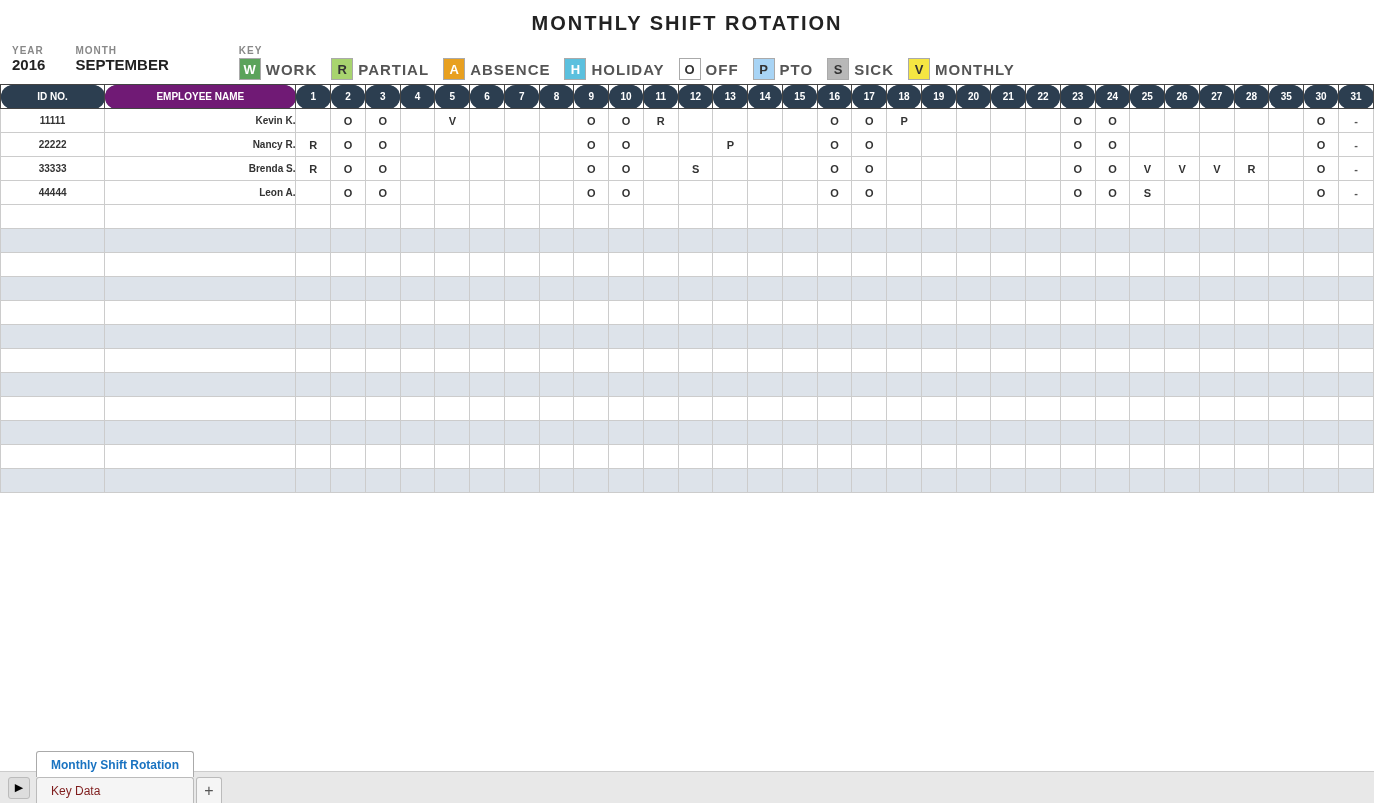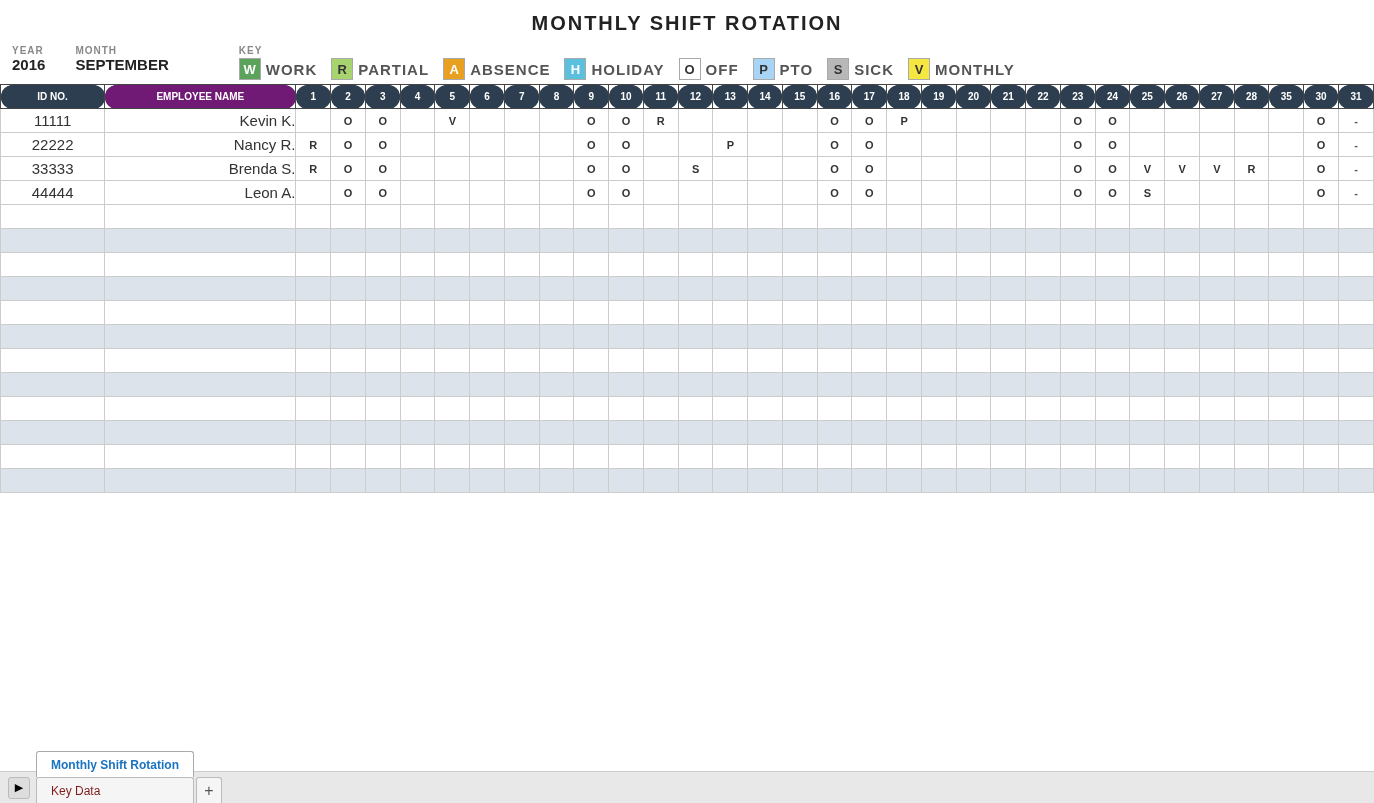--- a/index.html
+++ b/index.html
@@ -119,23 +119,23 @@
     .cell-a { background: #e8a020; color: white; font-weight: bold; }
     .cell-dash { background: white; color: #555; font-weight: bold; }
     
     tr.empty-row-blue td { background: #dde3ea; border-color: #c5ccd6; }
     tr.empty-row-white td { background: white; border-color: #ccc; }
     
     tr.data-row td { background: white; border-color: #ccc; }
     tr.data-row td.id-col, tr.data-row td.name-col {
       text-align: left;
       padding-left: 6px;
-      font-weight: normal;
+      font-weight: bold;
       color: #333;
-      font-size: 15px;
+      font-size: 10px;
     }
     
     #tab-bar {
       height: 32px;
       background: #e8e8e8;
       border-top: 1px solid #ccc;
       display: flex;
       align-items: flex-end;
       padding: 0 8px;
       gap: 2px;

